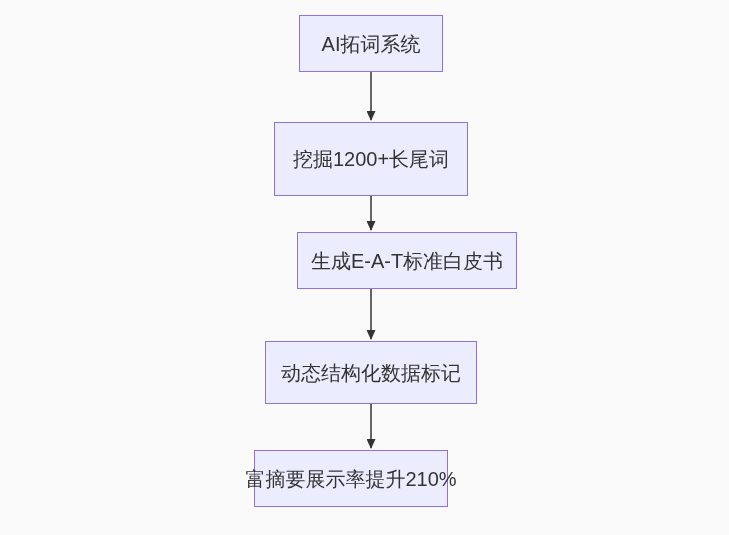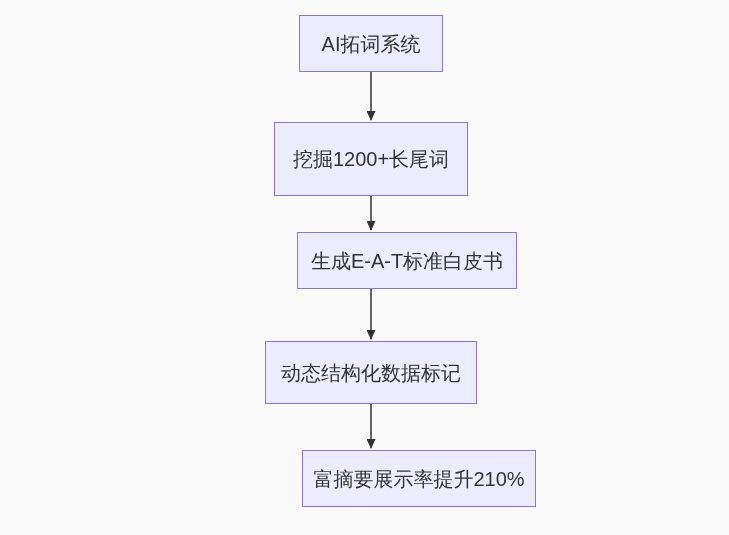--- a/index.html
+++ b/index.html
@@ -28,21 +28,21 @@
     display: flex;
     align-items: center;
     justify-content: center;
     text-align: center;
     white-space: nowrap;
   }
   .node-1 { left: 299px; top: 15px;  width: 144px; height: 57px; }
   .node-2 { left: 274px; top: 122px; width: 194px; height: 74px; }
   .node-3 { left: 261px; top: 232px; width: 220px; height: 57px; margin-left: 36px; }
   .node-4 { left: 265px; top: 341px; width: 212px; height: 63px; }
-  .node-5 { left: 254px; top: 450px; width: 234px; height: 57px; margin-left: 48px; }
+  .node-5 { left: 254px; top: 450px; width: 194px; height: 57px; }
   .edges-layer {
     position: absolute;
     left: 0;
     top: 0;
     width: 729px;
     height: 535px;
     pointer-events: none;
   }
 </style>
 </head>

